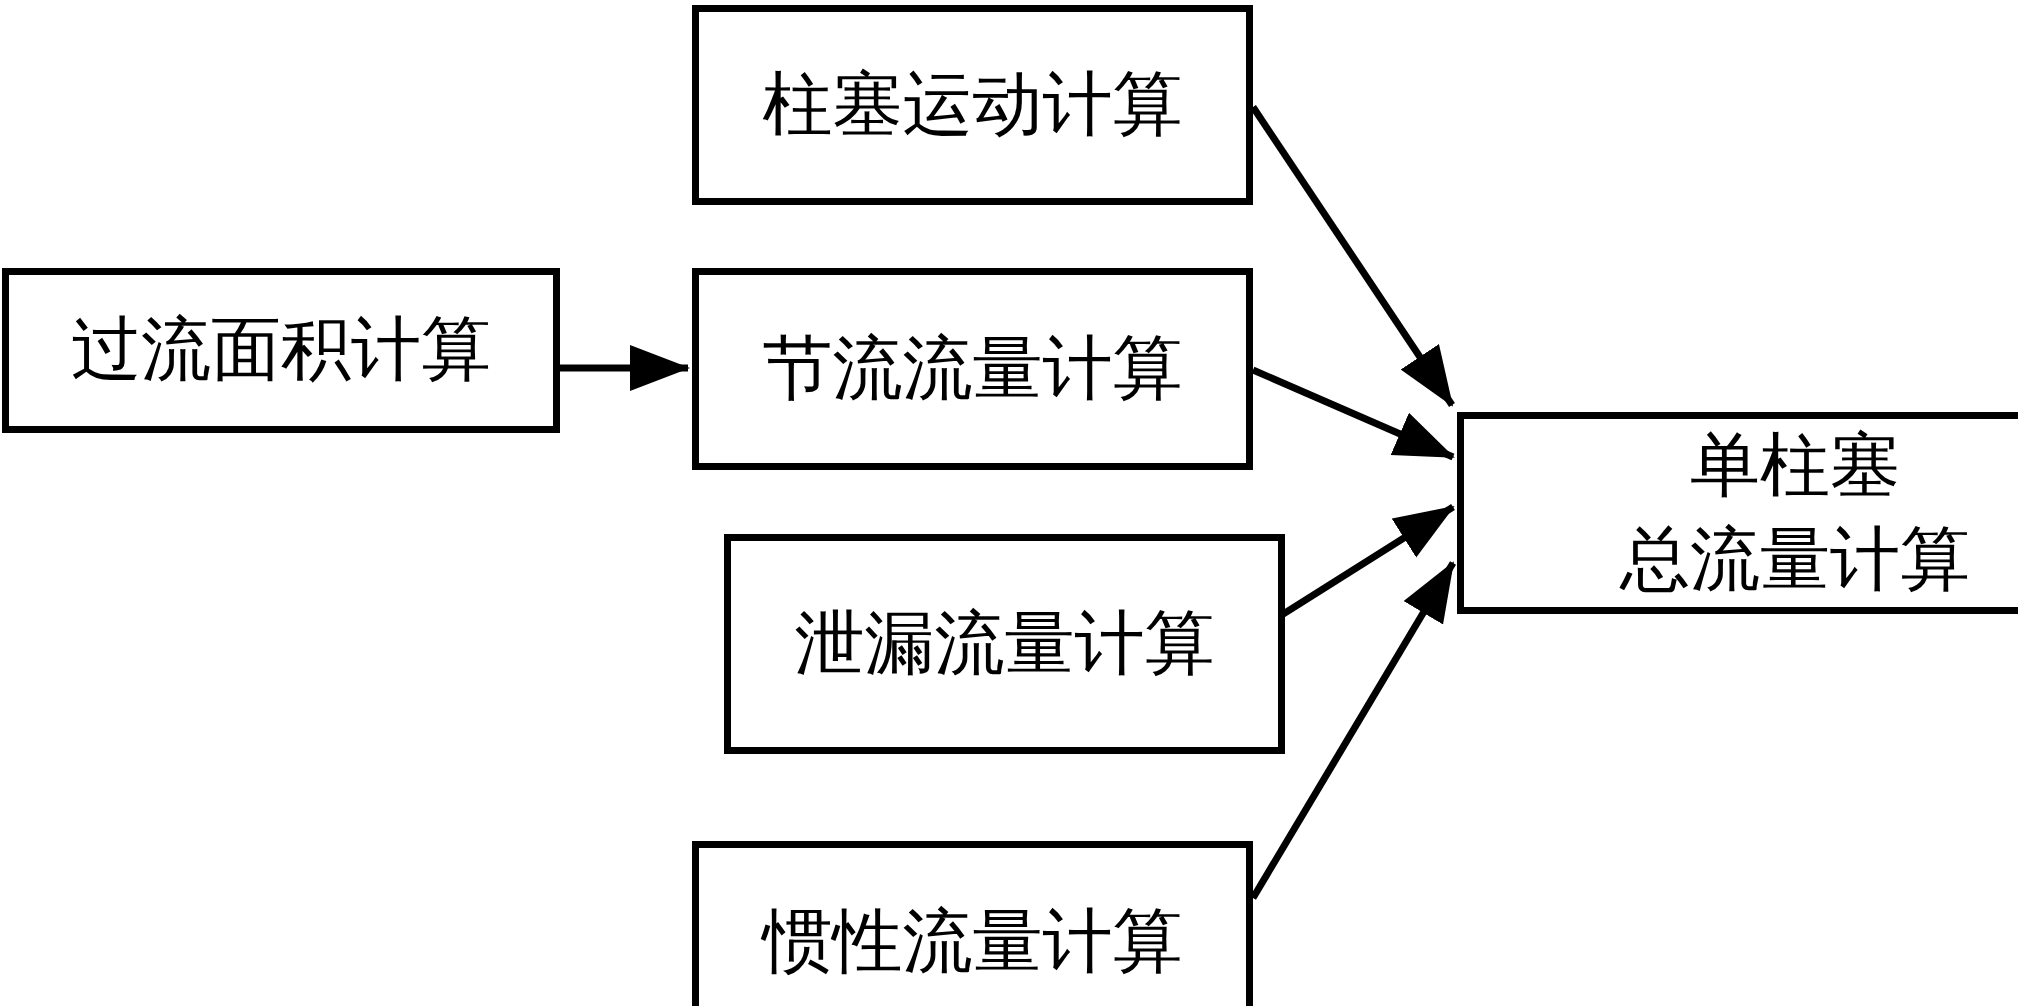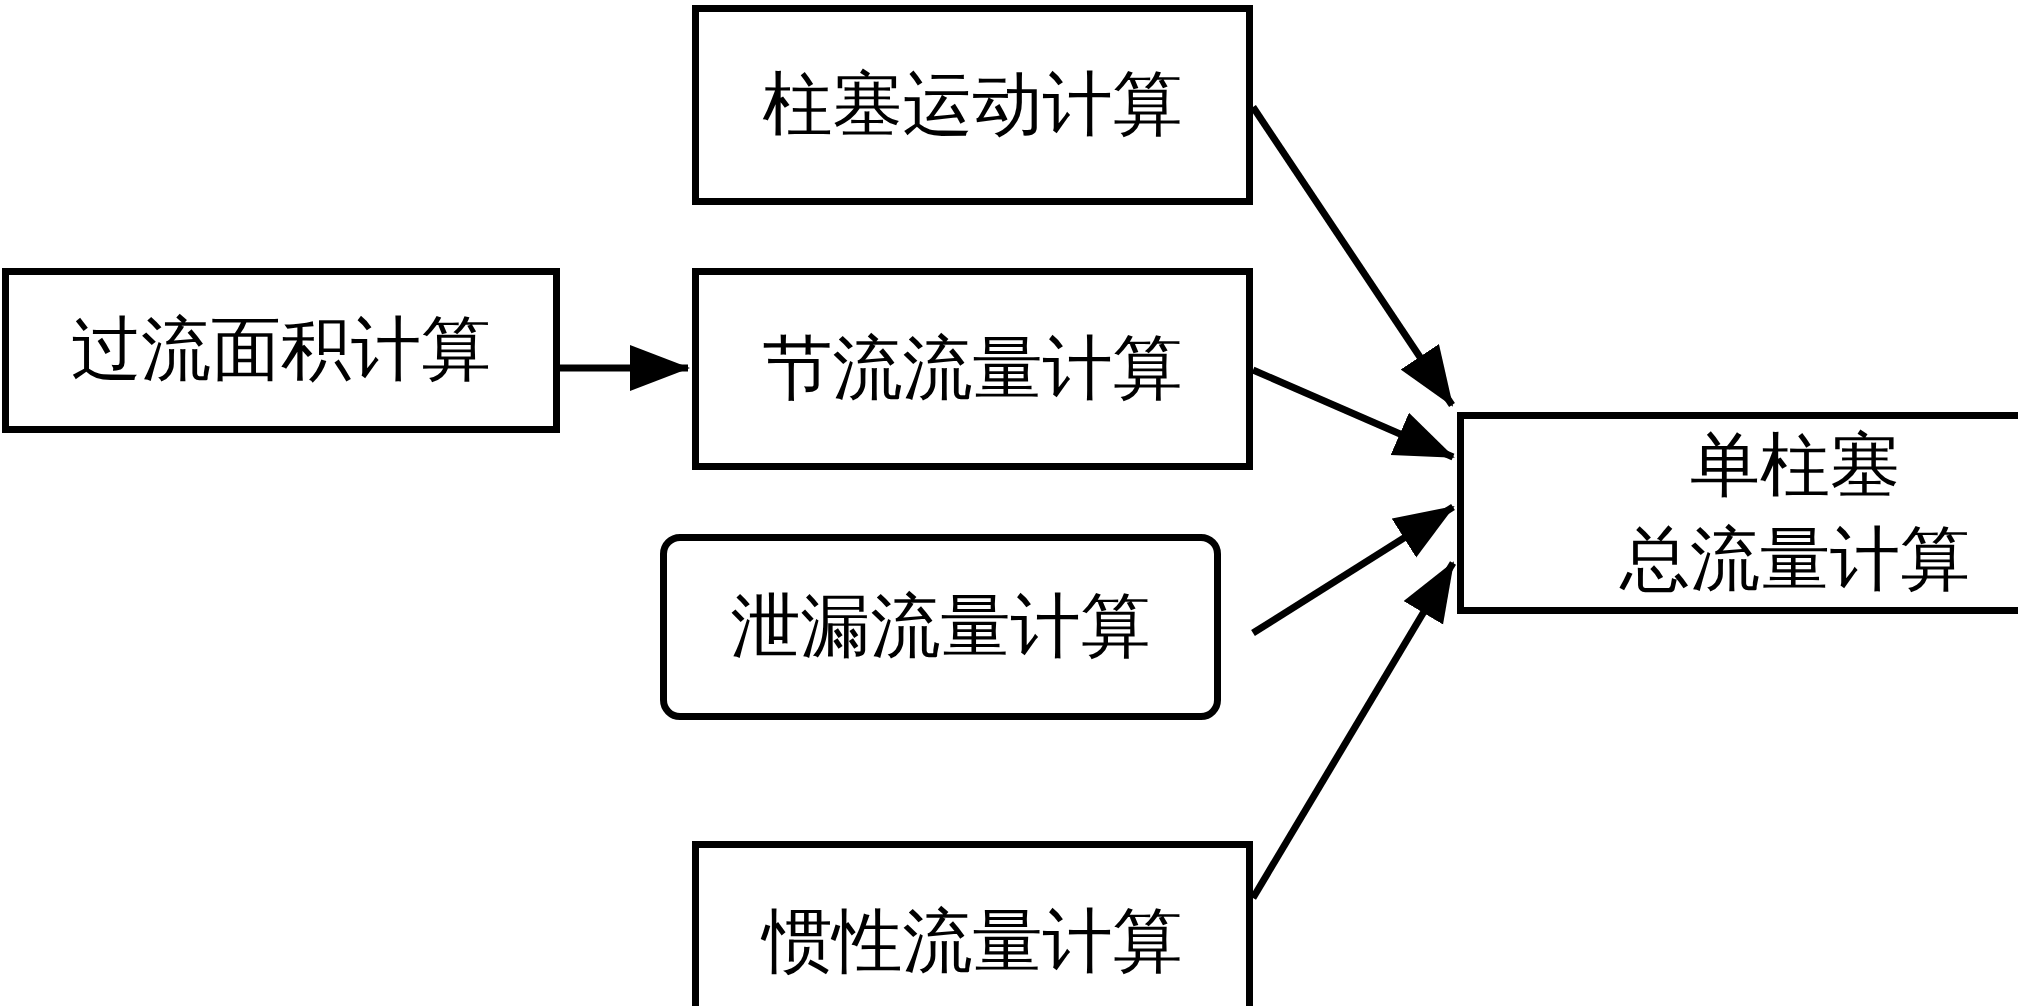--- a/index.html
+++ b/index.html
@@ -67,21 +67,21 @@
   </div>
 
   <div class="node" style="left: 692px; top: 5px; width: 561px; height: 200px;">
     <span>柱塞运动计算</span>
   </div>
 
   <div class="node" style="left: 692px; top: 268px; width: 561px; height: 202px; align-items: center;">
     <span>节流流量计算</span>
   </div>
 
-  <div class="node" style="left: 660px; top: 534px; width: 561px; height: 186px; border-radius: 20px;">
+  <div class="node" style="left: 724px; top: 534px; width: 561px; height: 220px;">
     <span>泄漏流量计算</span>
   </div>
 
   <div class="node" style="left: 692px; top: 797px; width: 561px; height: 202px; margin-top: 44px;">
     <span>惯性流量计算</span>
   </div>
 
   <div class="node" style="left: 1457px; top: 412px; width: 676px; height: 202px;">
     <span>单柱塞</span>
     <span>总流量计算</span>

